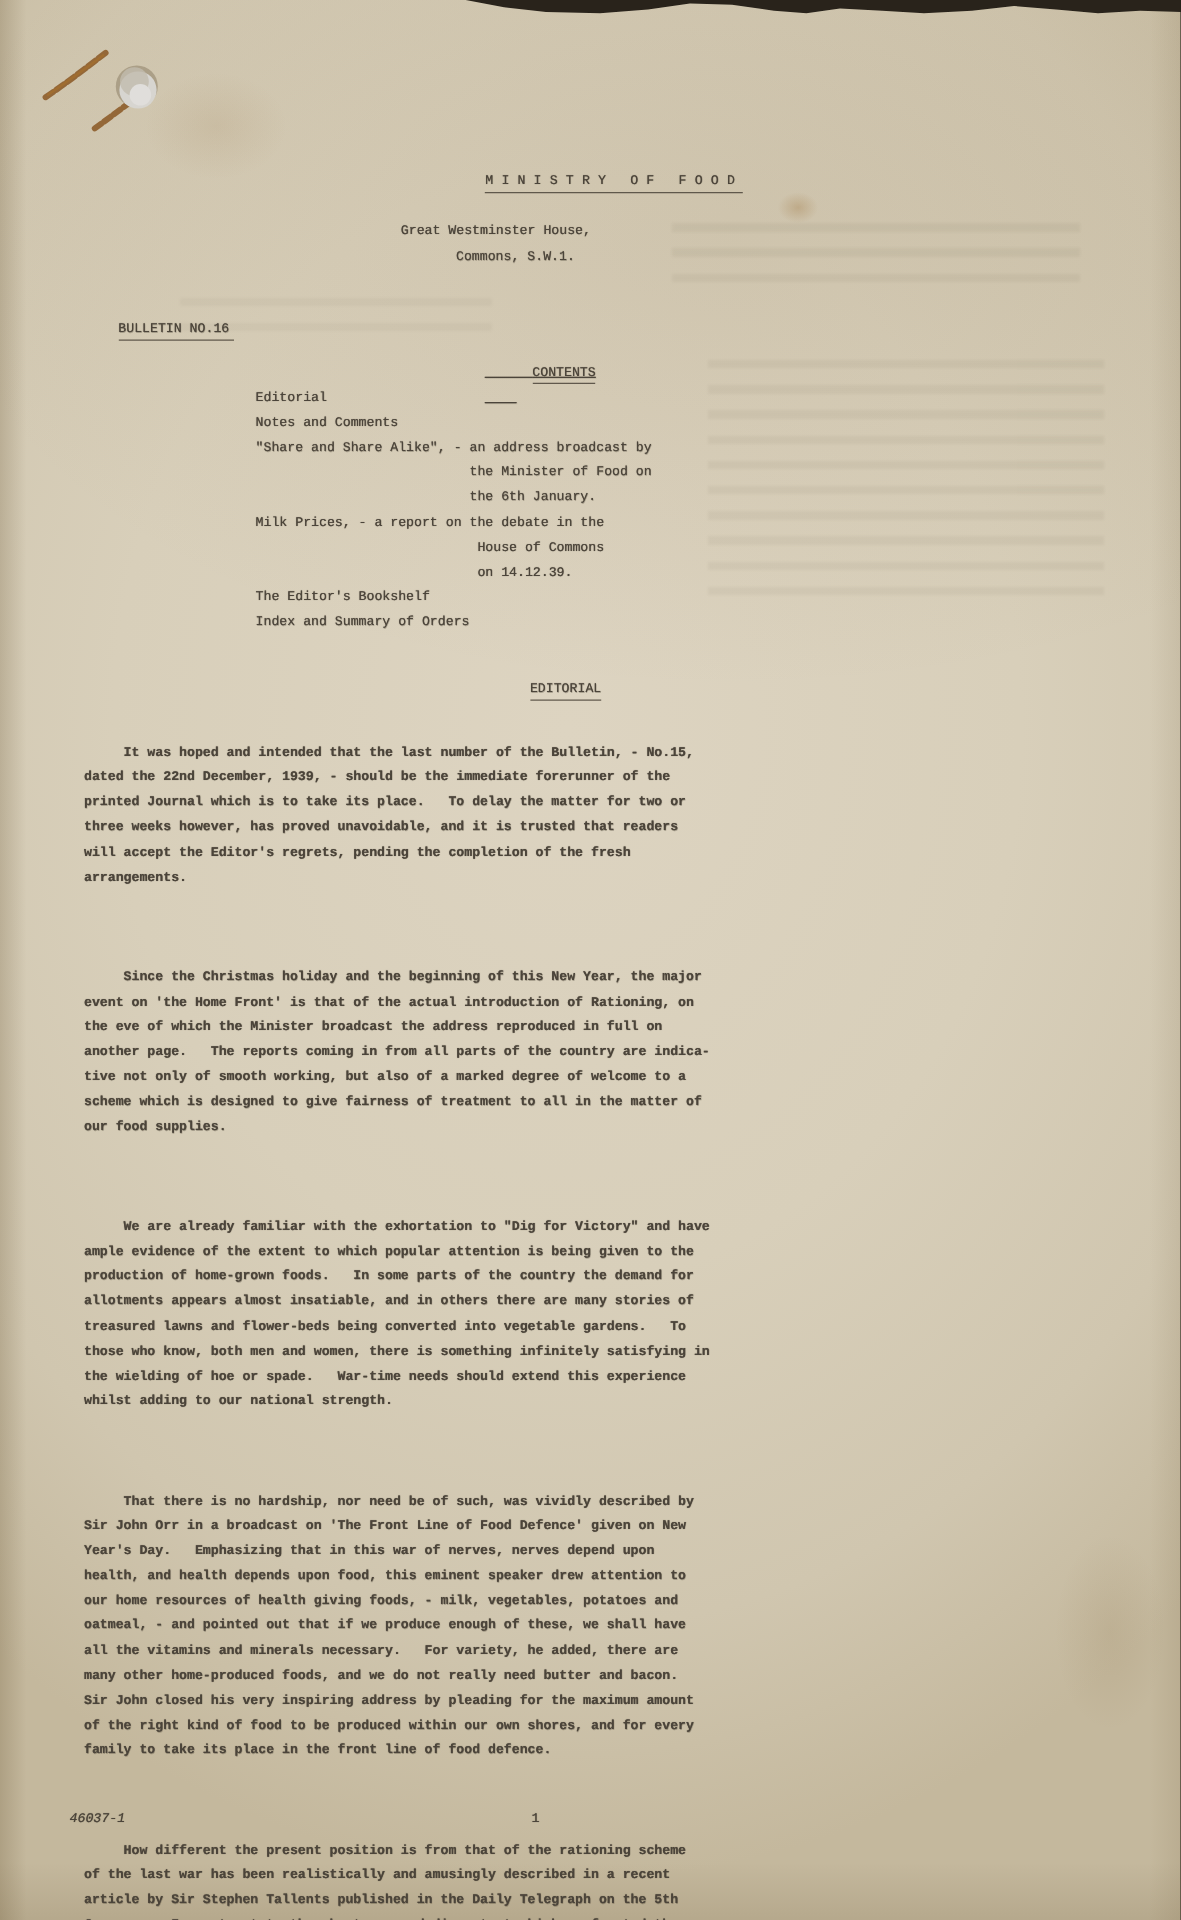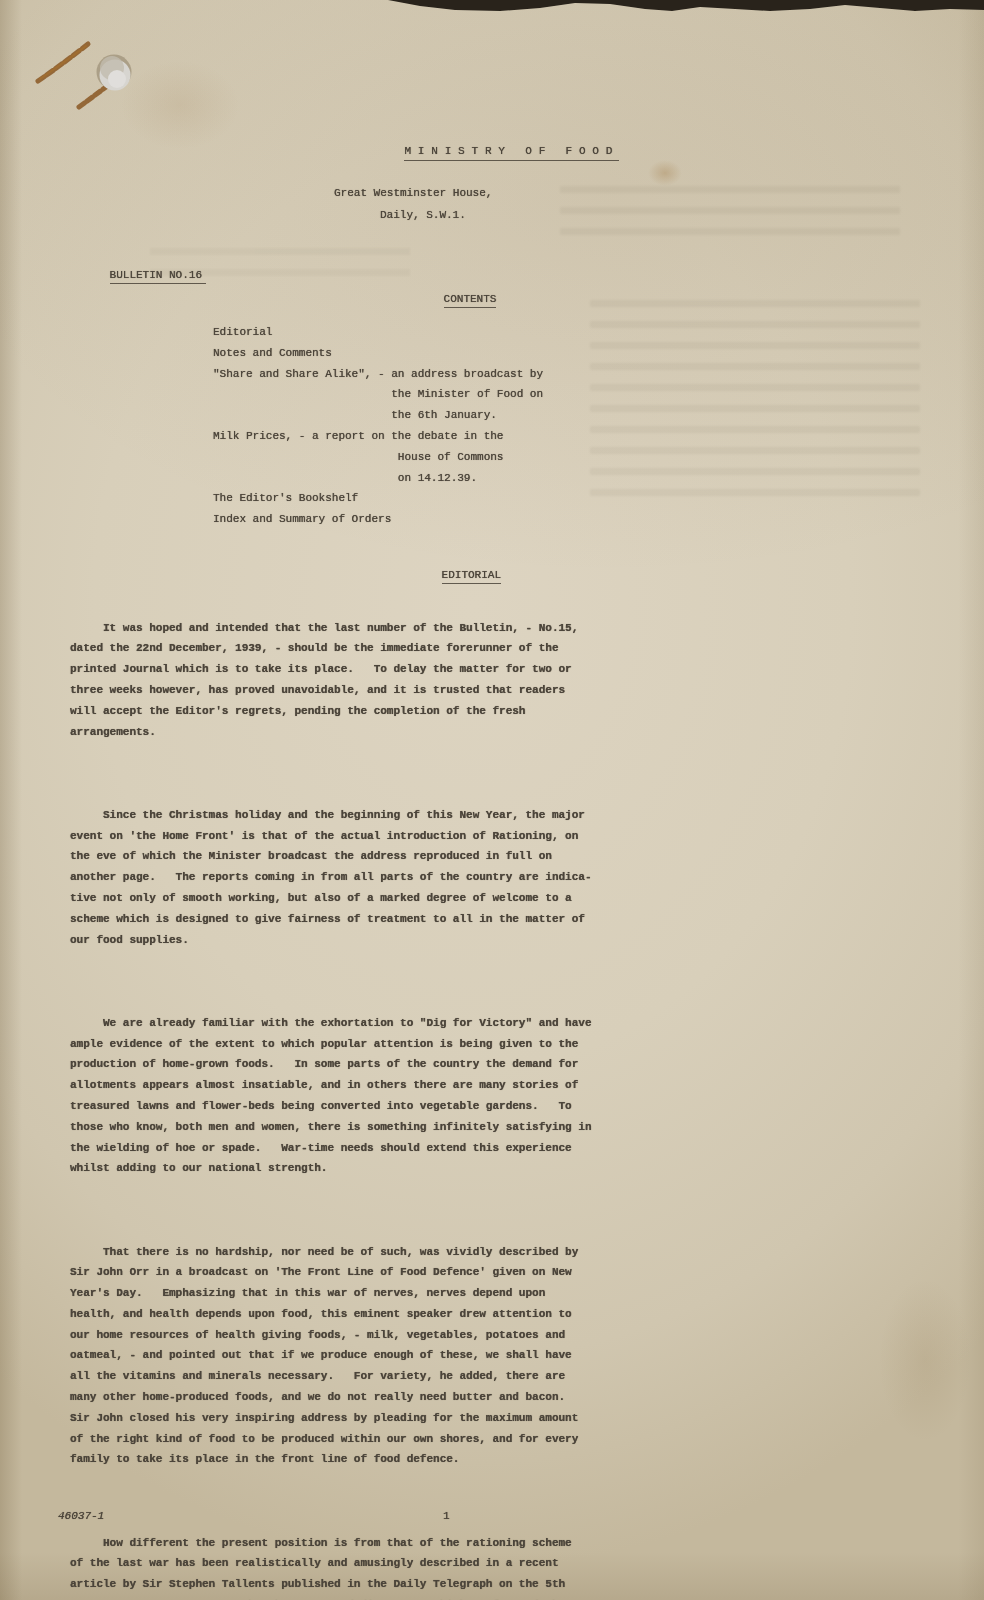--- a/index.html
+++ b/index.html
@@ -60,25 +60,25 @@
     white-space: pre;
     text-shadow: 0 0 0.7px rgba(68,60,48,0.75), 0.4px 0.4px 0 rgba(68,60,48,0.28);
   }
   .underl { border-bottom: 1.6px solid rgba(75,68,58,0.85); padding-bottom: 2px; }
   .doc-title {
     left: 0; right: 0; top: 120px; text-align: center;
   }
   .doc-title .underl { letter-spacing: 0.62em; padding-bottom: 3px; }
   .addr1 { left: 334px; top: 183px; }
   .addr2 { left: 380px; top: 205px; }
-  .bulletin { left: 70px; top: 244px; }
+  .bulletin { left: 59px; top: 244px; }
   .bulletin .underl { padding-right: 4px; }
   .dateline { left: 602px; top: 246px; }
   .dateline .underl { padding-right: 8px; padding-left: 2px; }
-  .contents-head { left: 404px; top: 268px; }
+  .contents-head { left: 404px; top: 280px; text-decoration: underline; }
   .contents-list { left: 213px; top: 322px; }
   .editorial-head { left: 402px; top: 544px; }
   .bodytext { left: 70px; top: 576px; width: 800px; }
   .para { margin: 0 0 20.8px 0; white-space: pre; font-weight: bold; }
   .footer-ref { left: 58px; top: 1506px; font-style: italic; }
   .page-num { left: 443px; top: 1506px; }
 </style>
 </head>
 <body>
 
@@ -99,21 +99,21 @@
       <circle cx="114" cy="72" r="17.5" fill="#ab9f87"></circle>
       <circle cx="115" cy="75" r="15.5" fill="#d7d5d0"></circle>
       <circle cx="112" cy="68" r="12" fill="#c2bcae" opacity="0.8"></circle>
       <circle cx="117" cy="79" r="9" fill="#e0dedb"></circle>
     </svg>
 
     <div class="tw doc-title">
       <span class="underl">MINISTRY OF FOOD</span>
     </div>
     <div class="tw addr1">Great Westminster House,</div>
-    <div class="tw addr2">Daily, S.W.1.</div>
+    <div class="tw addr2">Commons, S.W.1.</div>
     <div class="tw bulletin">
       <span class="underl">BULLETIN NO.16</span>
     </div>
 
     <div class="tw contents-head">
       <span class="underl">CONTENTS</span>
     </div>
     <div class="tw contents-list">Editorial
 Notes and Comments
 "Share and Share Alike", - an address broadcast by

